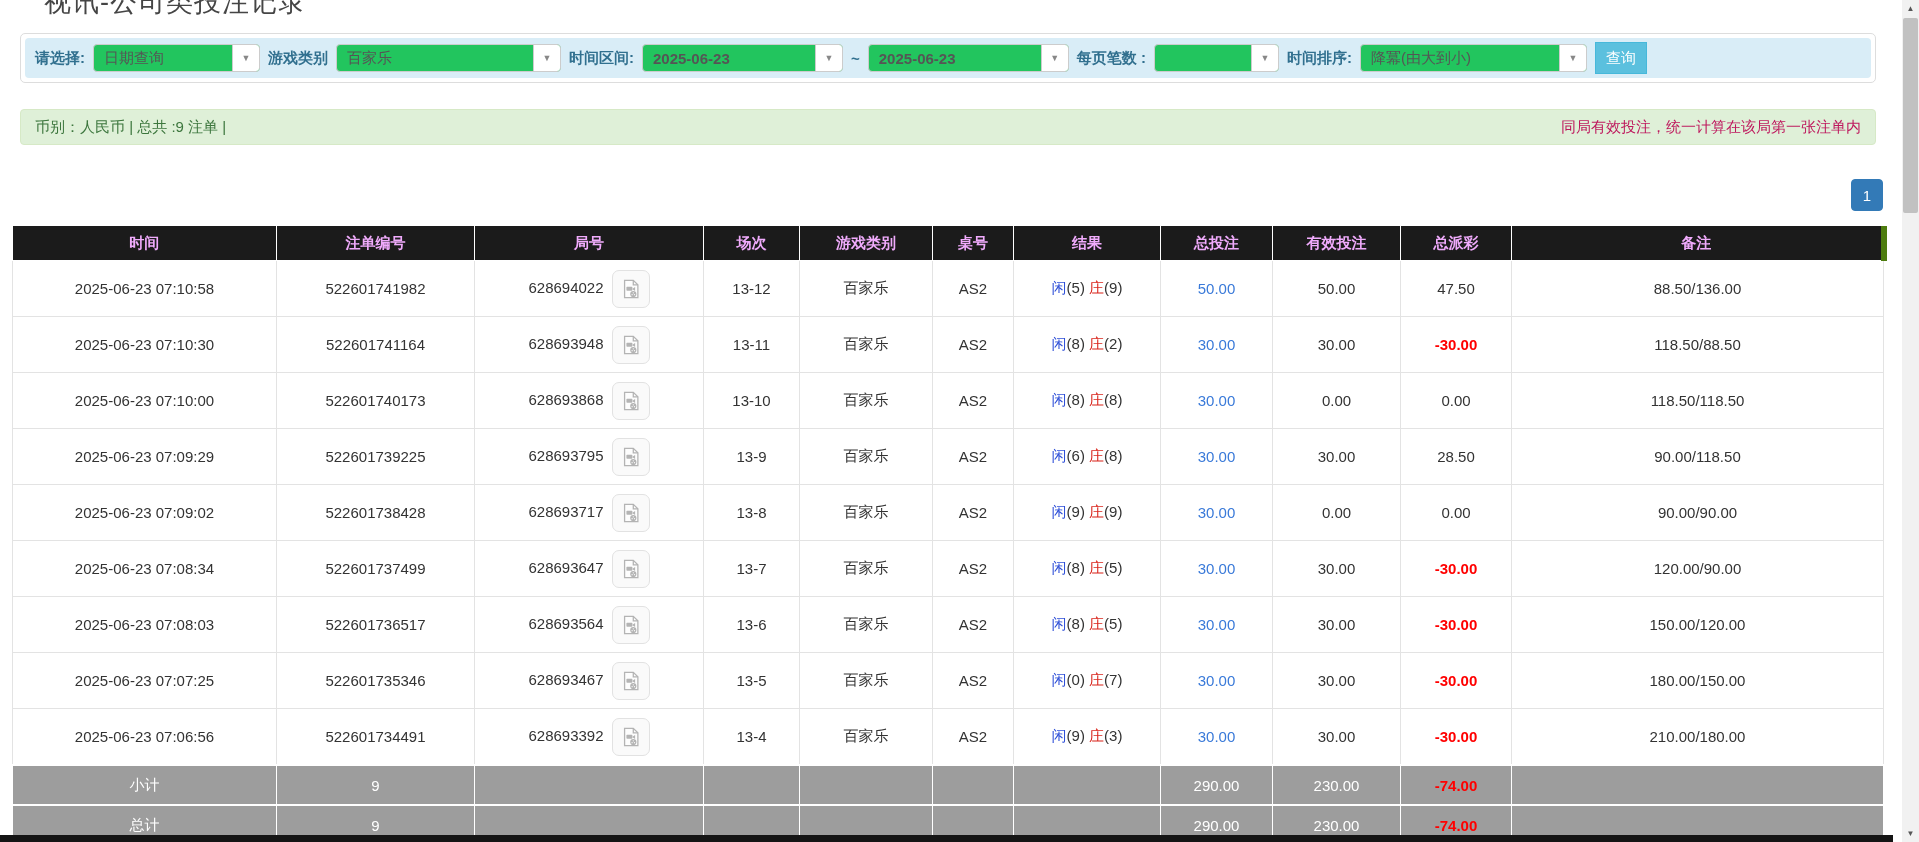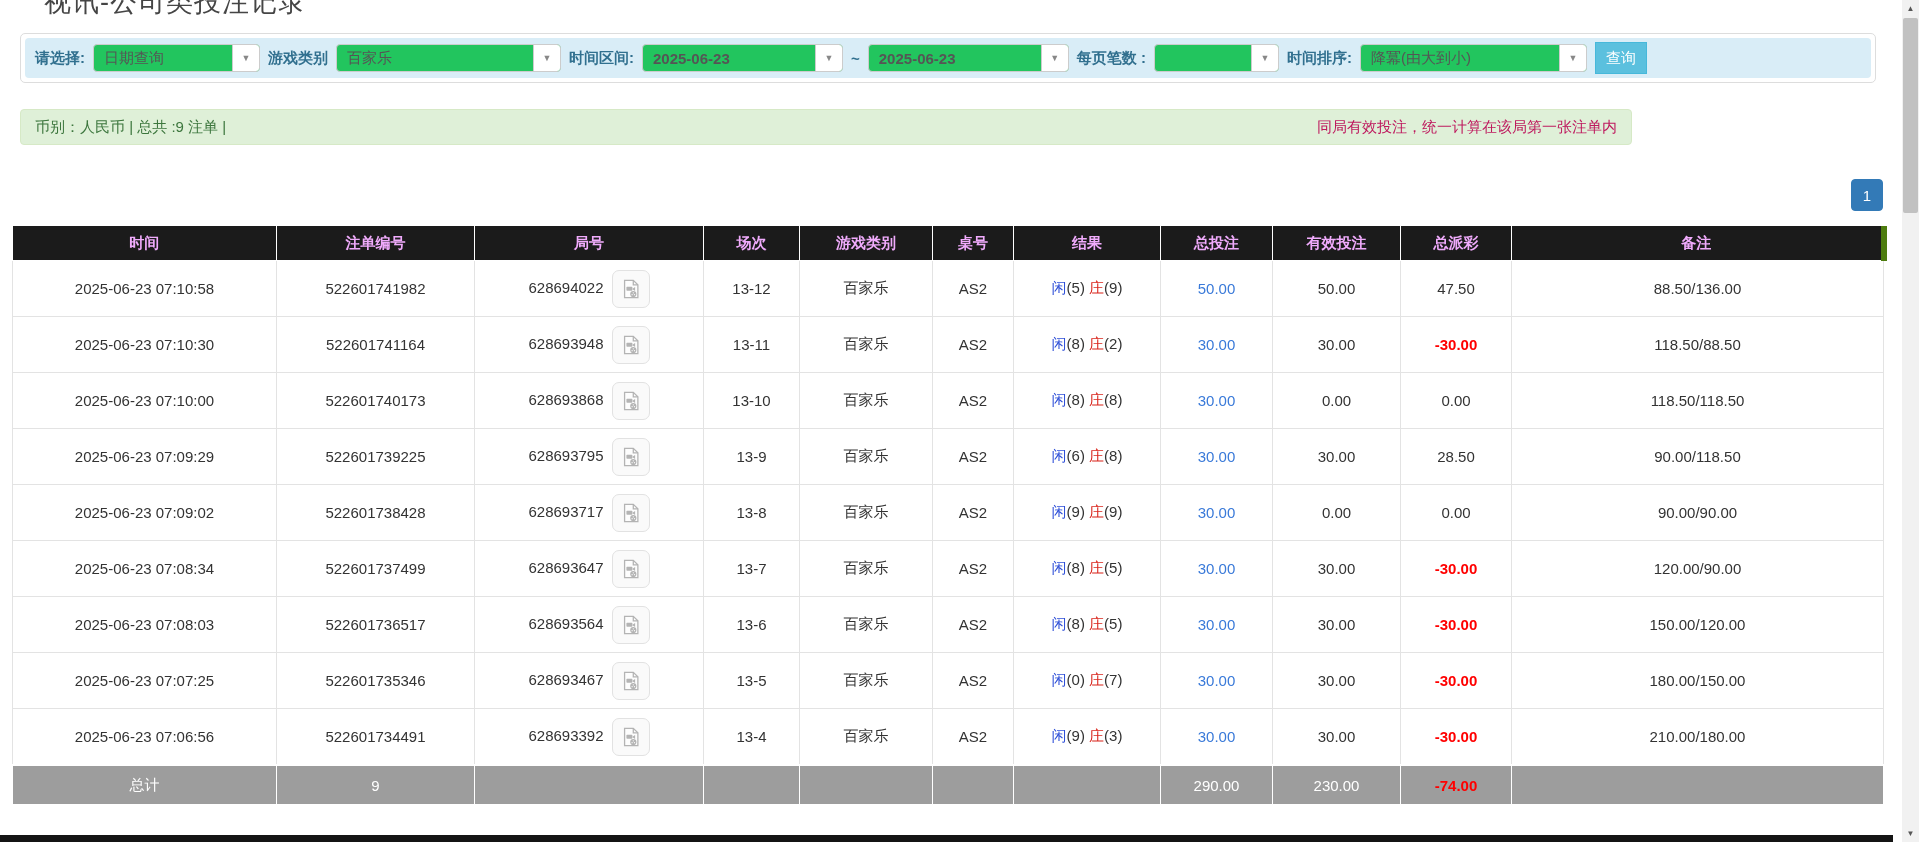--- a/index.html
+++ b/index.html
@@ -38,21 +38,21 @@
   .w-date .sel-text{width:152px;font-weight:bold;}
   .w-pp .sel-text{width:76px;margin-top:35px;}
   .w-sort .sel-text{width:178px;}
   .tilde{color:#31708f;font-size:15px;font-weight:bold;}
   .btn-search{
     height:32px;min-width:44px;padding:0 10px;background:#5bc0de;border:1px solid #46b8da;
     border-radius:0;color:#fff;font-size:15px;cursor:pointer;
   }
   
   .summary-bar{
-    position:absolute;left:20px;top:109px;width:1612px;height:36px;box-sizing:border-box;
+    position:absolute;left:20px;top:109px;width:1856px;height:36px;box-sizing:border-box;
     background:#dff0d8;border:1px solid #d6e9c6;border-radius:4px;
     display:flex;align-items:center;justify-content:space-between;padding:0 14px;
   }
   .summary-left{color:#3c763d;font-size:15px;}
   .summary-right{color:#be185d;font-size:15px;}
   
   .pager{
     position:absolute;left:1851px;top:179px;width:30px;height:30px;background:#337ab7;
     border:1px solid #337ab7;border-radius:4px;color:#fff;font-size:15px;
     display:flex;align-items:center;justify-content:center;cursor:pointer;
@@ -452,20 +452,33 @@
       <span class="res-banker">庄</span><span class="res-num">(3)</span>
     </td>
     <td><span class="bet-link">30.00</span></td>
     <td class="payout">30.00</td>
     <td class="payout neg">-30.00</td>
     <td>210.00/180.00</td>
   </tr>
 </tbody>
   <tbody class="tfoot">
     <tr>
+      <td>小计</td>
+      <td>9</td>
+      <td></td>
+        <td></td>
+        <td></td>
+      <td></td>
+        <td></td>
+      <td class="payout">290.00</td>
+      <td class="payout">230.00</td>
+      <td class="payout neg">-74.00</td>
+      <td></td>
+    </tr>
+    <tr>
       <td>总计</td>
       <td>9</td>
       <td></td>
         <td></td>
         <td></td>
       <td></td>
         <td></td>
       <td class="payout">290.00</td>
       <td class="payout">230.00</td>
       <td class="payout neg">-74.00</td>

